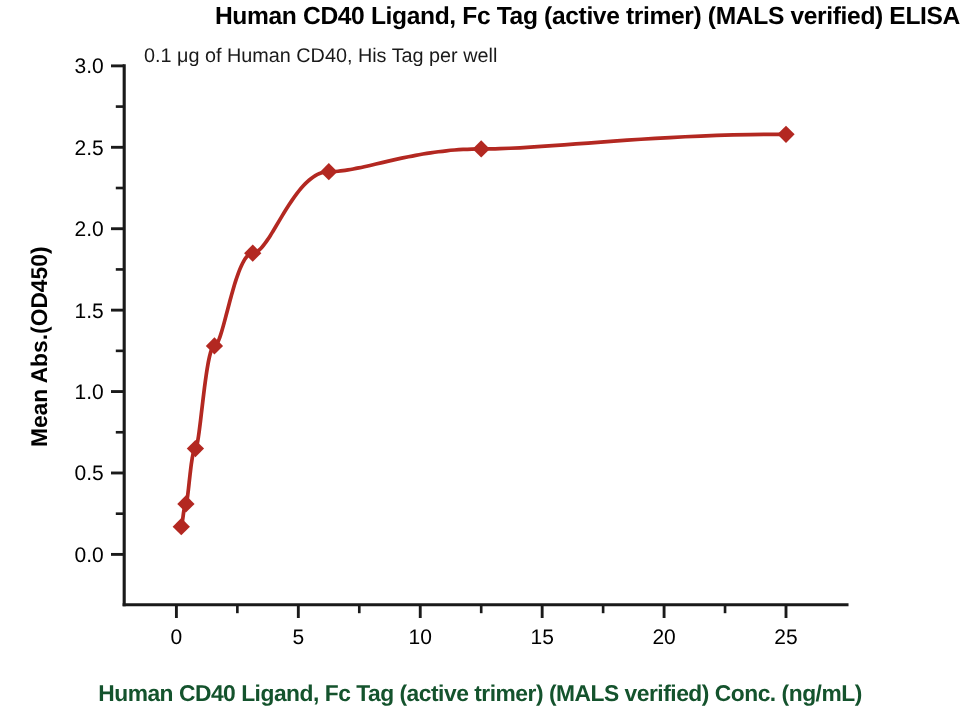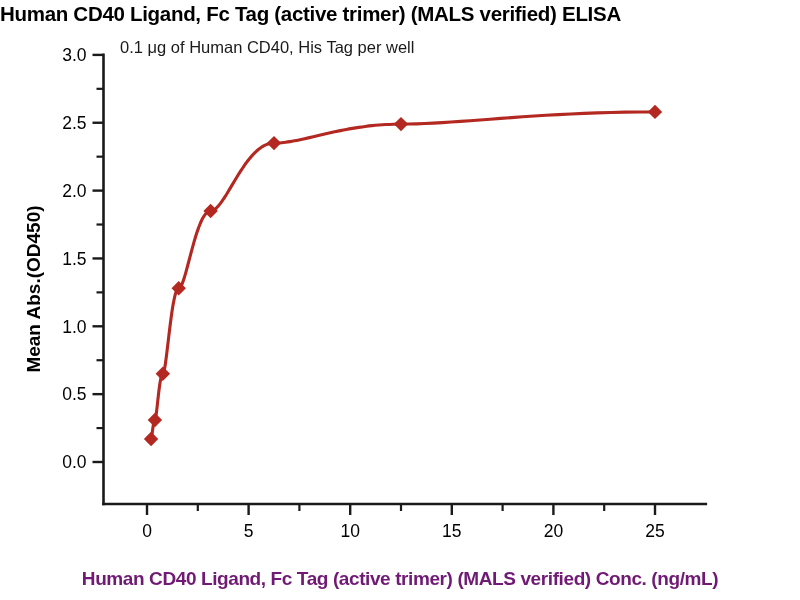--- a/index.html
+++ b/index.html
@@ -22,21 +22,21 @@
     width: 800px;
     height: 600px;
   }
 
   
   #chart-title {
     position: absolute;
     left: 0;
     top: 2px;
     width: 800px;
-    text-align: left;
+    text-align: right;
     font-size: 20.5px;
     font-weight: bold;
     color: #000000;
     letter-spacing: -0.3px;
     white-space: nowrap;
   }
 
   
   #chart-subtitle {
     position: absolute;
@@ -67,21 +67,21 @@
 
   
   #x-axis-title {
     position: absolute;
     left: 0;
     top: 568px;
     width: 800px;
     text-align: center;
     font-size: 19px;
     font-weight: bold;
-    color: #701a75;
+    color: #14532d;
     letter-spacing: -0.4px;
     white-space: nowrap;
   }
 
   
   #plot-svg {
     position: absolute;
     left: 0;
     top: 0;
     width: 800px;

